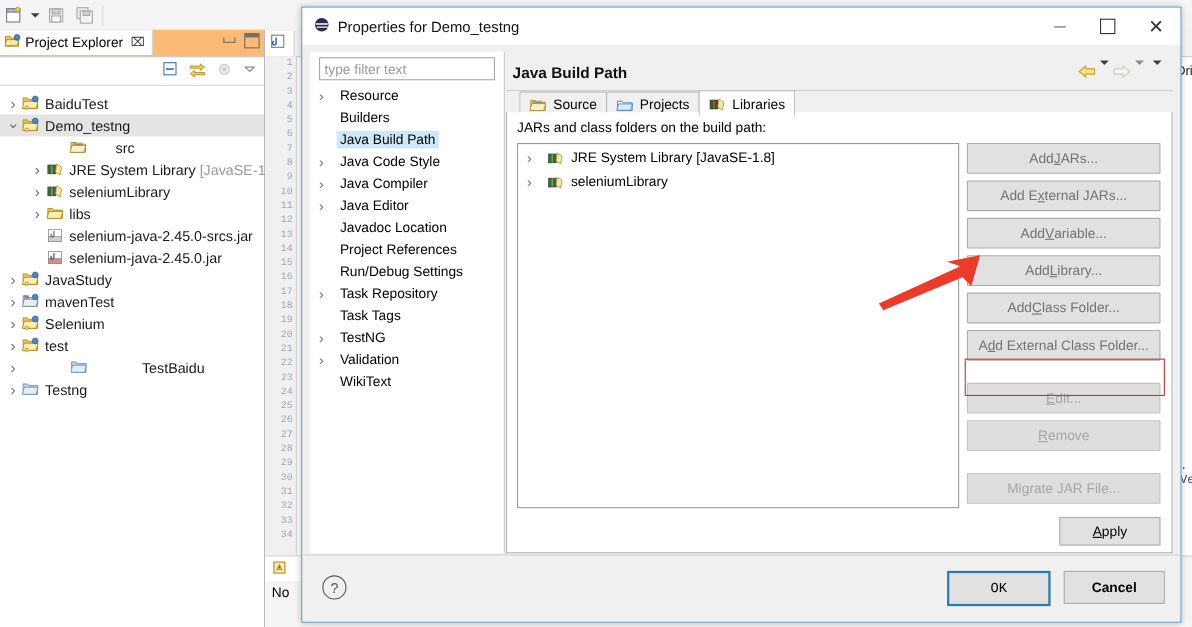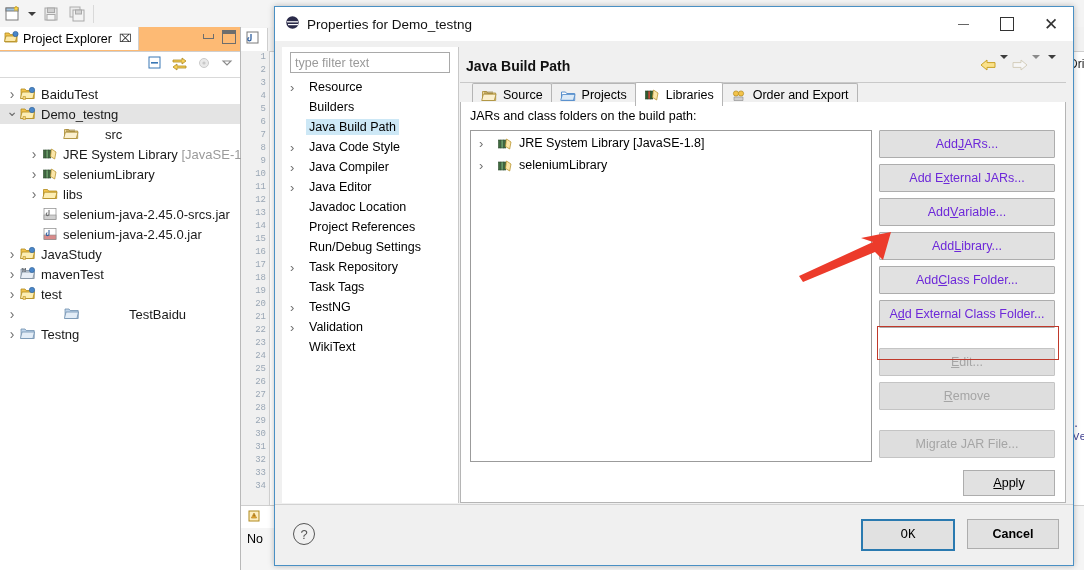--- a/index.html
+++ b/index.html
@@ -140,21 +140,21 @@
     border: 1px solid #9b9b9b; background: #ffffff;
   }
   .jar-row { display: flex; align-items: center; height: 20px; padding-left: 8px; font-size: 12.5px; margin-top: 2px;}
   .jar-row .ja { width: 18px; color: #6f6f6f; font-size: 13px; flex: none;}
 
   .btncol { position: absolute; left: 418px; top: 28px; width: 176px; }
   .xbtn {
     width: 174px; height: 26px; margin-bottom: 6px;
     background: #e1e1e1; border: 1px solid #adadad;
     display: flex; align-items: center; justify-content: center;
-    font-size: 12.5px; color: #6d28d9; border-radius: 1px;
+    font-size: 12.5px; color: #737373; border-radius: 1px;
   }
   .xbtn.disabled { color: #a5a5a5; background: #dedede; border-color: #c4c4c4;}
   .xbtn.gap { margin-top: 20px; }
   .hl-box {
     position: absolute; left: 416px; top: 224px; width: 180px; height: 32px;
     border: 1.5px solid #c0392b; pointer-events: none;
   }
   .apply-wrap { position: absolute; right: 10px; bottom: 6px; }
   .apply-btn { width: 90px; height: 24px; background: #e1e1e1; border: 1px solid #adadad; display:flex; align-items:center; justify-content:center; font-size: 12.5px;}
 
@@ -374,20 +374,30 @@
         </div>
         <div class="tree-row" style="padding-left: 4px;">
           <span class="arrow closed"></span>
           <span class="ticon"><svg width="17" height="15" viewBox="0 0 17 15">
               <path d="M1 3 l4 0 l1.2 1.5 l8 0 l0 8 l-13 0z" fill="#cfd8e4" stroke="#7a8a9a" stroke-width=".8"></path>
               <path d="M2 6 l12.5 0 l-1.6 6.5 l-12.5 0z" fill="#e8eef5" stroke="#7a8a9a" stroke-width=".8"></path>
               <text x="2" y="6" font-size="5" fill="#333" font-family="sans-serif">M</text>
               <circle cx="12" cy="4" r="2.6" fill="#4a86c8" stroke="#2d5f96" stroke-width=".6"></circle>
             </svg></span>
           <span class="tlabel">mavenTest</span>
+        </div>
+        <div class="tree-row" style="padding-left: 4px;">
+          <span class="arrow closed"></span>
+          <span class="ticon"><svg width="17" height="15" viewBox="0 0 17 15">
+              <path d="M1 3 l4 0 l1.2 1.5 l8 0 l0 8 l-13 0z" fill="#f3c34b" stroke="#b08a1e" stroke-width=".8"></path>
+              <path d="M2 6 l12.5 0 l-1.6 6.5 l-12.5 0z" fill="#fdeeb4" stroke="#b08a1e" stroke-width=".8"></path>
+              <circle cx="12" cy="4" r="2.7" fill="#4a86c8" stroke="#2d5f96" stroke-width=".6"></circle>
+              <path d="M3 10.5 l2.5 0 l0 3 l-2.5 0z" fill="#f6d37a" stroke="#b08a1e" stroke-width=".5"></path>
+            </svg></span>
+          <span class="tlabel">Selenium</span>
         </div>
         <div class="tree-row" style="padding-left: 4px;">
           <span class="arrow closed"></span>
           <span class="ticon"><svg width="17" height="15" viewBox="0 0 17 15">
               <path d="M1 3 l4 0 l1.2 1.5 l8 0 l0 8 l-13 0z" fill="#f3c34b" stroke="#b08a1e" stroke-width=".8"></path>
               <path d="M2 6 l12.5 0 l-1.6 6.5 l-12.5 0z" fill="#fdeeb4" stroke="#b08a1e" stroke-width=".8"></path>
               <circle cx="12" cy="4" r="2.7" fill="#4a86c8" stroke="#2d5f96" stroke-width=".6"></circle>
               <path d="M3 10.5 l2.5 0 l0 3 l-2.5 0z" fill="#f6d37a" stroke="#b08a1e" stroke-width=".5"></path>
             </svg></span>
           <span class="tlabel">test</span>
@@ -647,30 +657,20 @@
               <span style="display: inline-flex; align-items: center;">
                 <svg width="17" height="15" viewBox="0 0 17 15">
                   <rect x="1.5" y="4" width="2.2" height="8" fill="#2f5f2f" stroke="#204020" stroke-width=".6"></rect>
                   <rect x="4" y="4" width="2.2" height="8" fill="#d14b3a" stroke="#204020" stroke-width=".6"></rect>
                   <rect x="6.5" y="4" width="2.2" height="8" fill="#2f5f2f" stroke="#204020" stroke-width=".6"></rect>
                   <path d="M9.5 3 l4.5 3 l-1.3 7 l-4.2-2.6z" fill="#fbe6a8" stroke="#b08a1e" stroke-width=".7"></path>
                 </svg>
               </span>
               <span>Libraries</span>
             </div>
-            <div class="tabx">
-              <span style="display: inline-flex; align-items: center;">
-                <svg width="17" height="15" viewBox="0 0 17 15">
-                  <circle cx="5" cy="5.5" r="2.6" fill="#f3c34b" stroke="#b08a1e" stroke-width=".7"></circle>
-                  <circle cx="10" cy="5.5" r="2.6" fill="#f3c34b" stroke="#b08a1e" stroke-width=".7"></circle>
-                  <path d="M3 9 l9 0 l0 3.5 l-9 0z" fill="#cfcfcf" stroke="#8a8a8a" stroke-width=".6"></path>
-                </svg>
-              </span>
-              <span>Order and Export</span>
-            </div>
           </div>
 
         <div class="tabpanel">
           <div class="tp-label">JARs and class folders on the build path:</div>
           <div class="jar-list" id="jarlist">
               <div class="jar-row">
                 <span class="ja">›</span>
                 <span style="display: inline-flex; align-items: center; margin-right: 5px;">
                   <svg width="17" height="15" viewBox="0 0 17 15">
                     <rect x="1.5" y="4" width="2.2" height="8" fill="#3f6b3f" stroke="#2c4a2c" stroke-width=".6"></rect>

